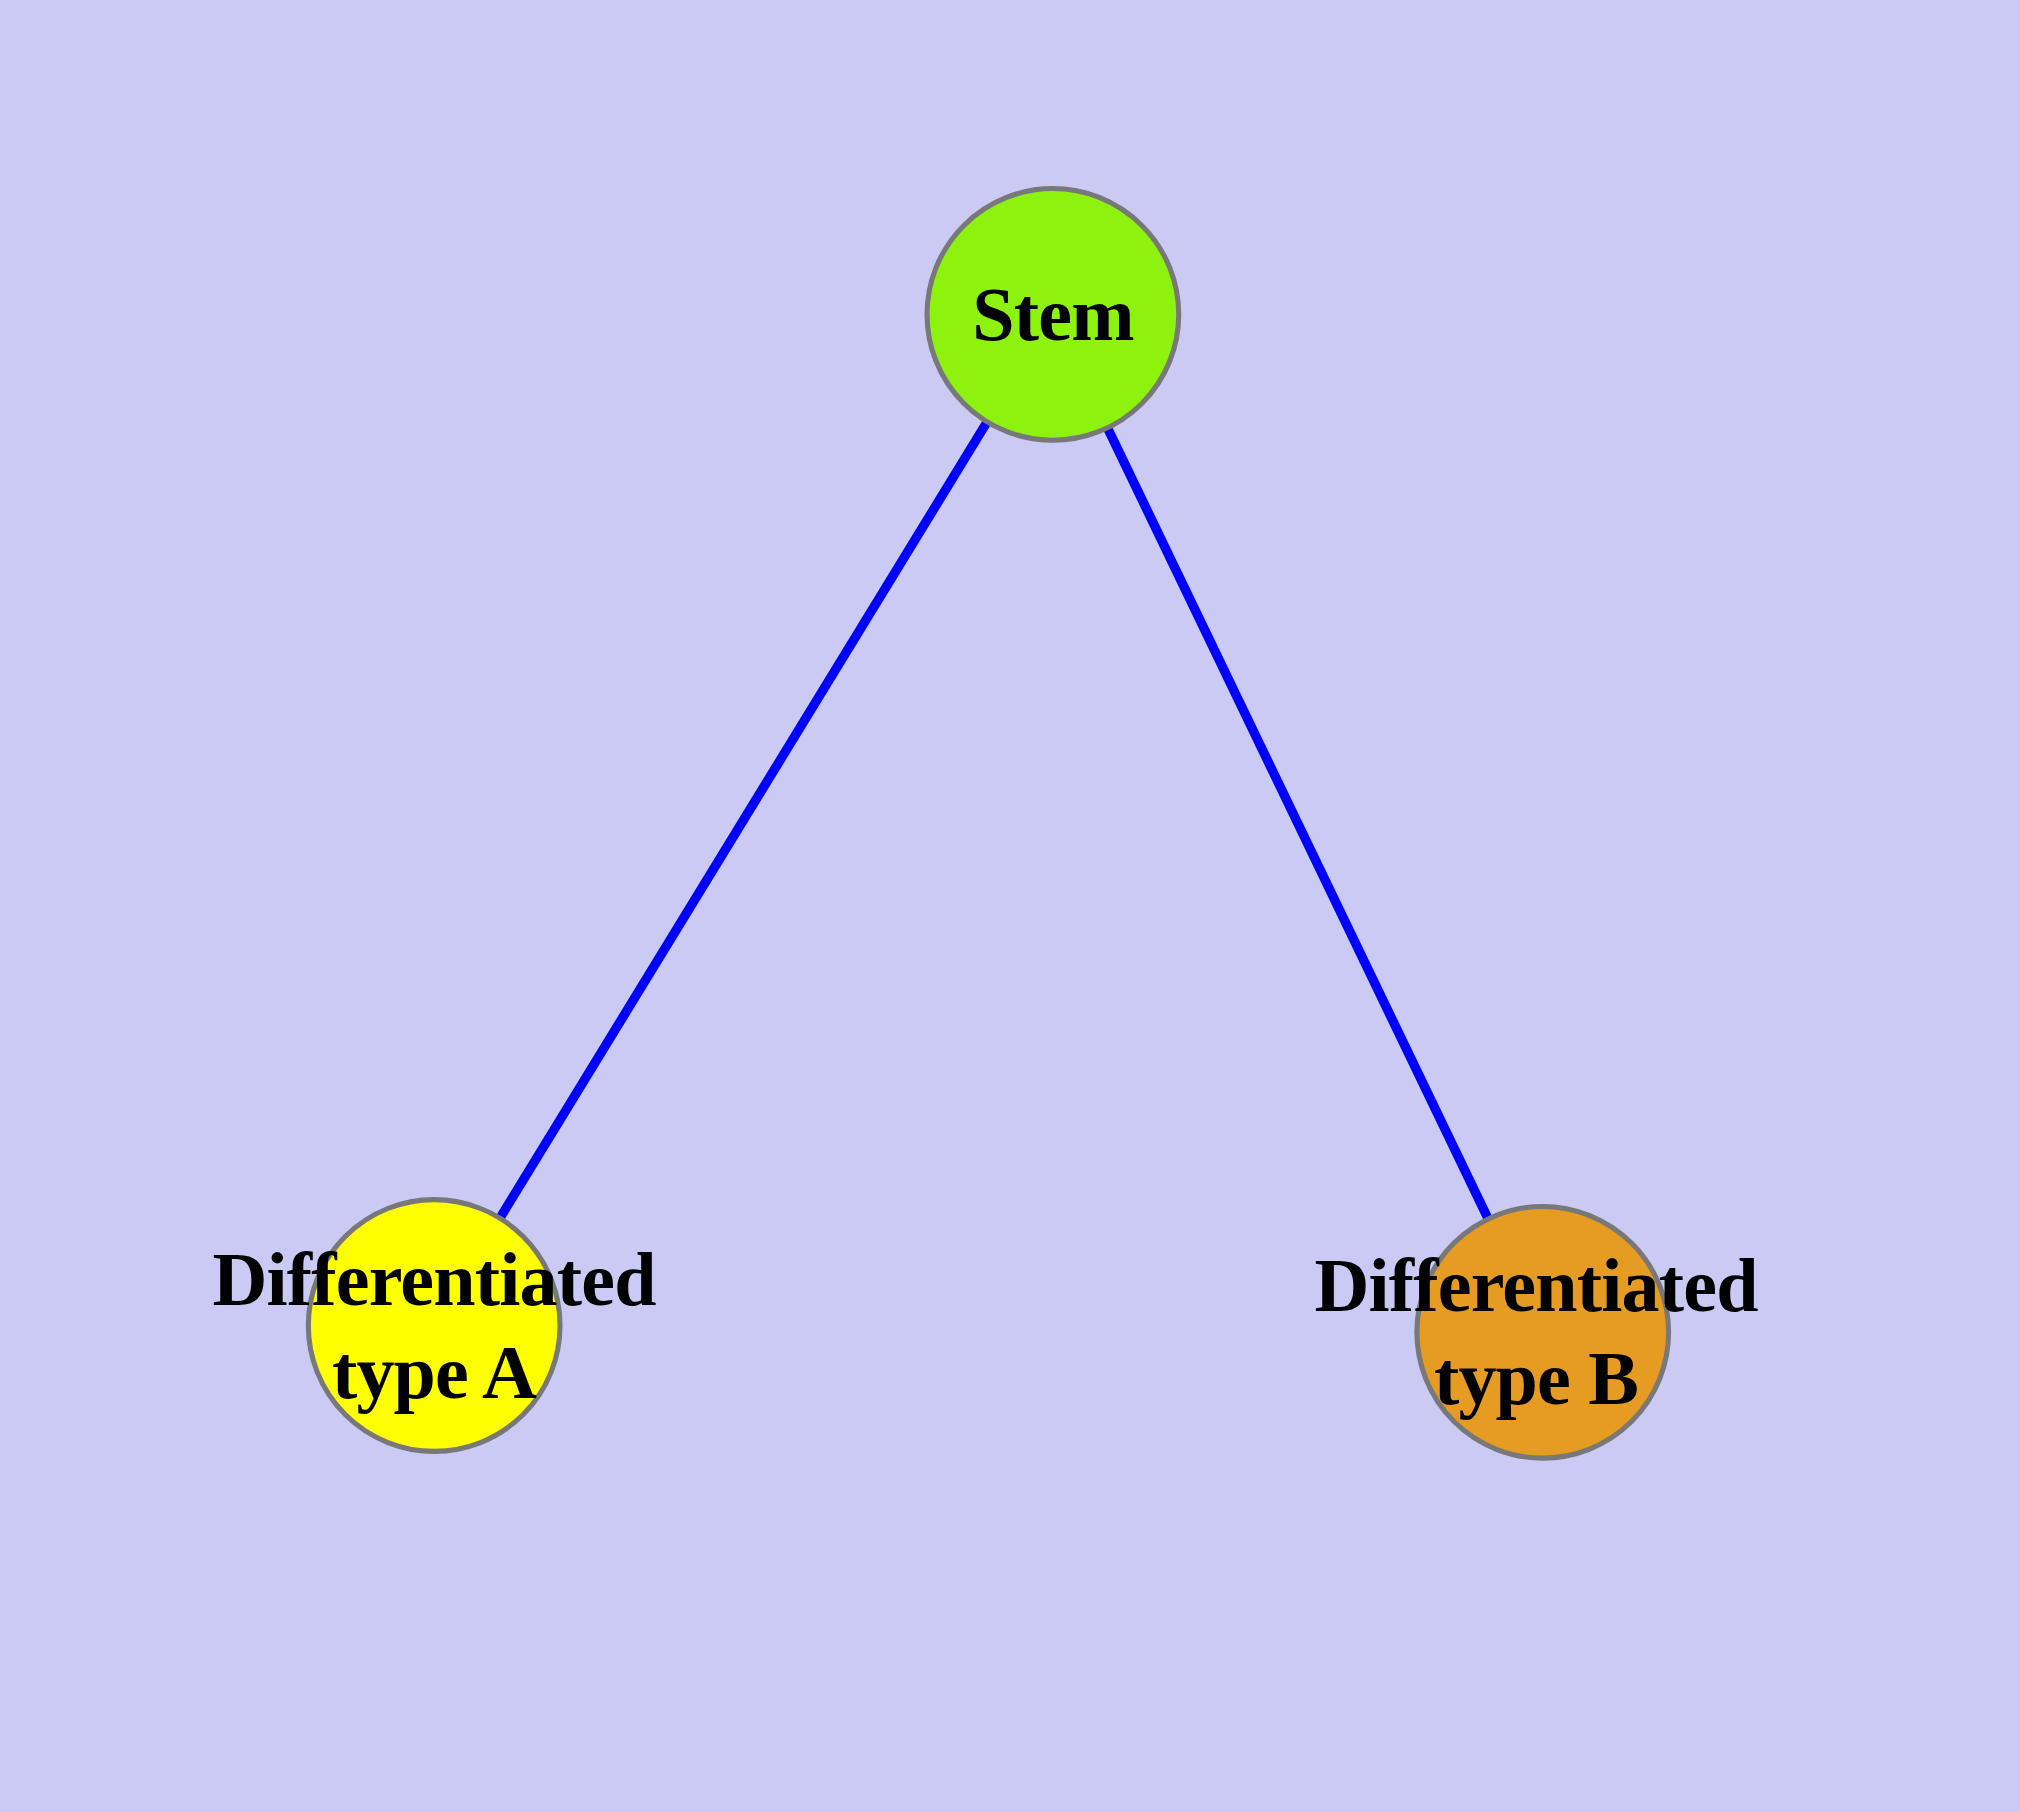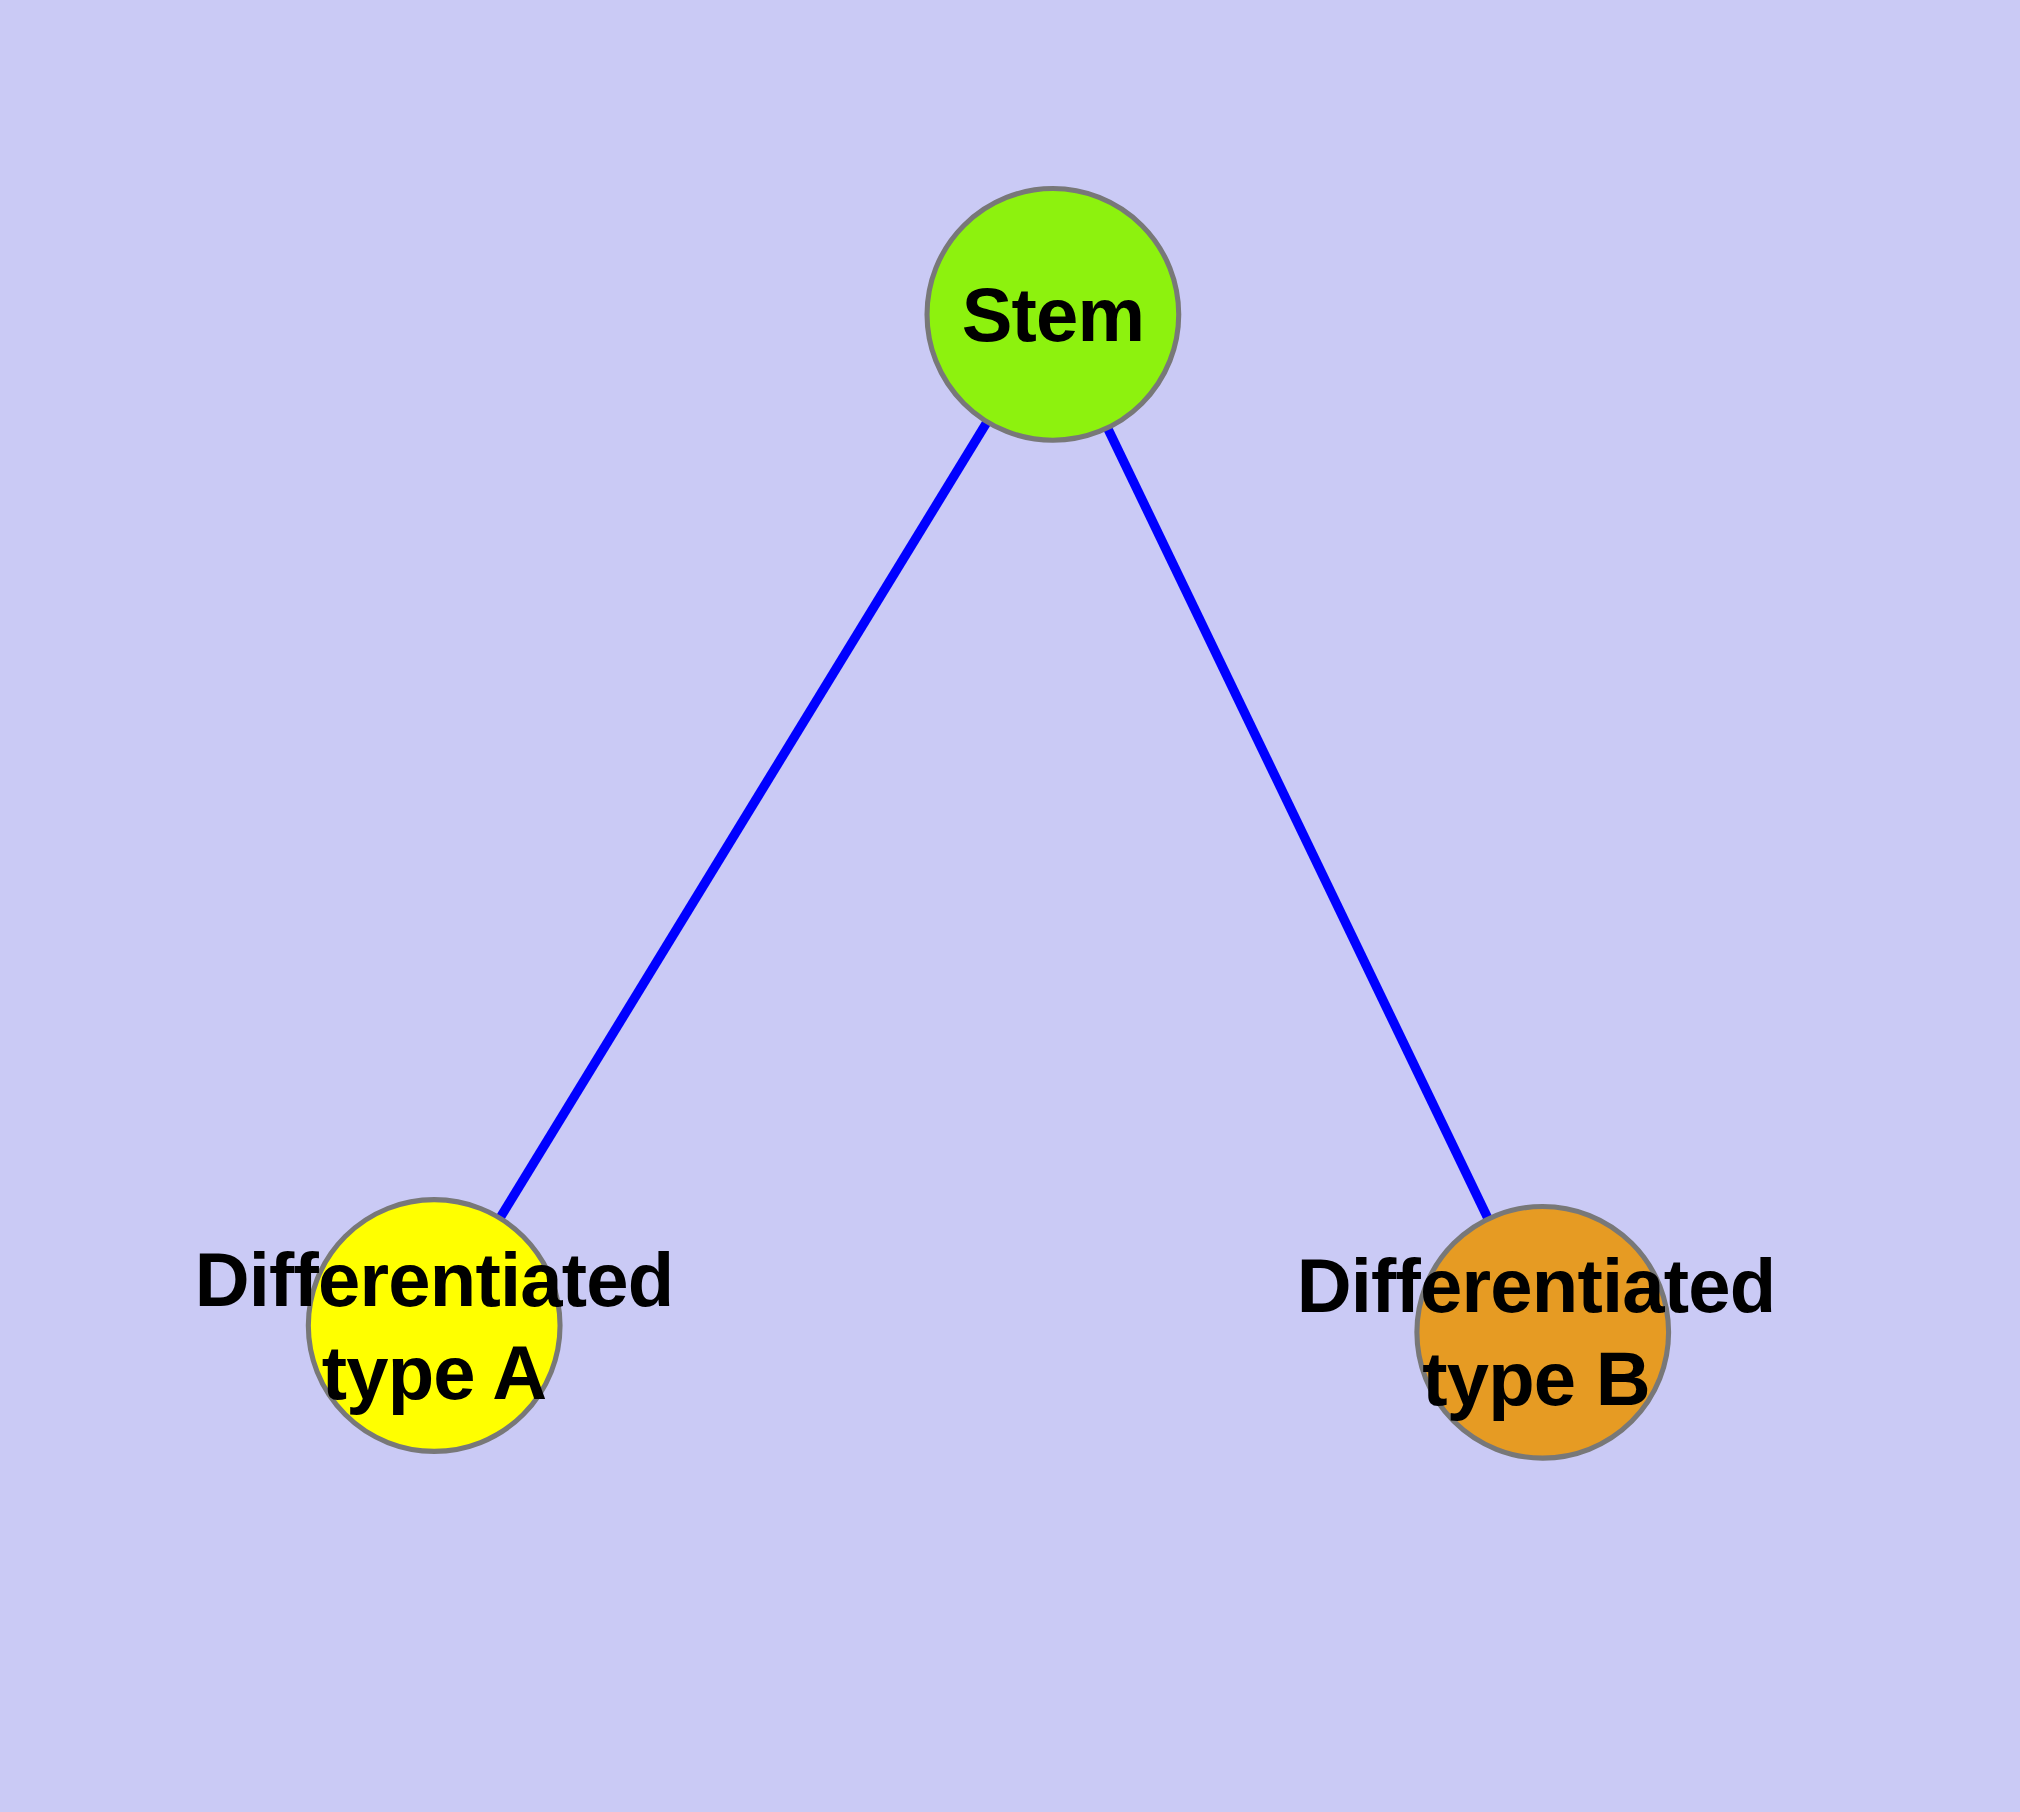--- a/index.html
+++ b/index.html
@@ -29,20 +29,21 @@
   .node-label {
     position: absolute;
     transform: translate(-50%, -50%);
     font-weight: bold;
     font-size: 76px;
     line-height: 93px;
     color: #000000;
     text-align: center;
     white-space: pre-line;
     letter-spacing: -0.8px;
+    font-family: Liberation Serif, serif;
   }
   .label-stem   { left: 1053px; top: 314px;  }
   .label-type-a { left: 434px;  top: 1326px; }
   .label-type-b { left: 1536px; top: 1332px; }
 </style>
 </head>
 <body>
 
 <div class="canvas" style="background: rgb(202, 202, 245);">
 

